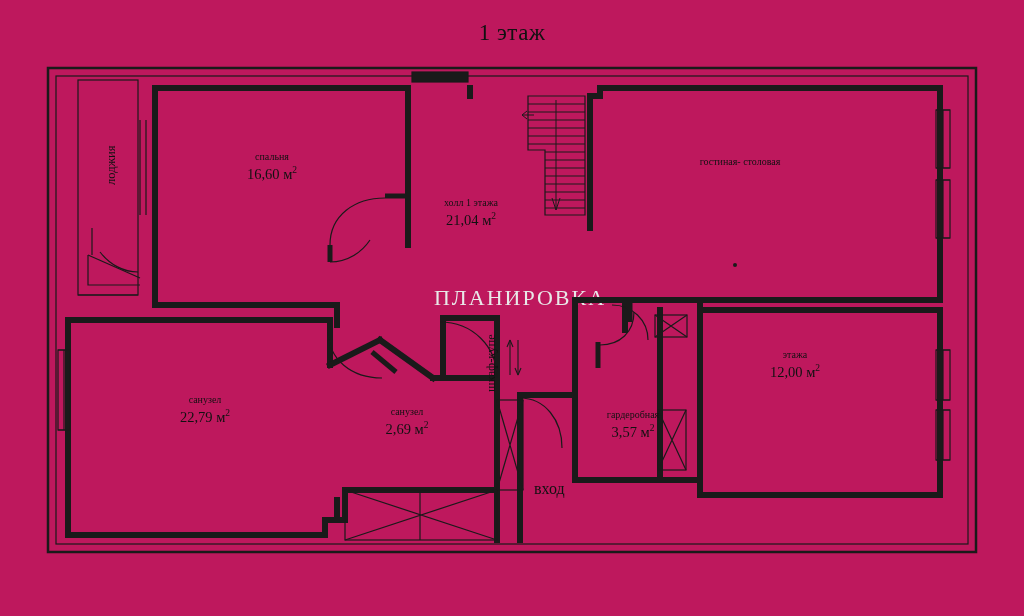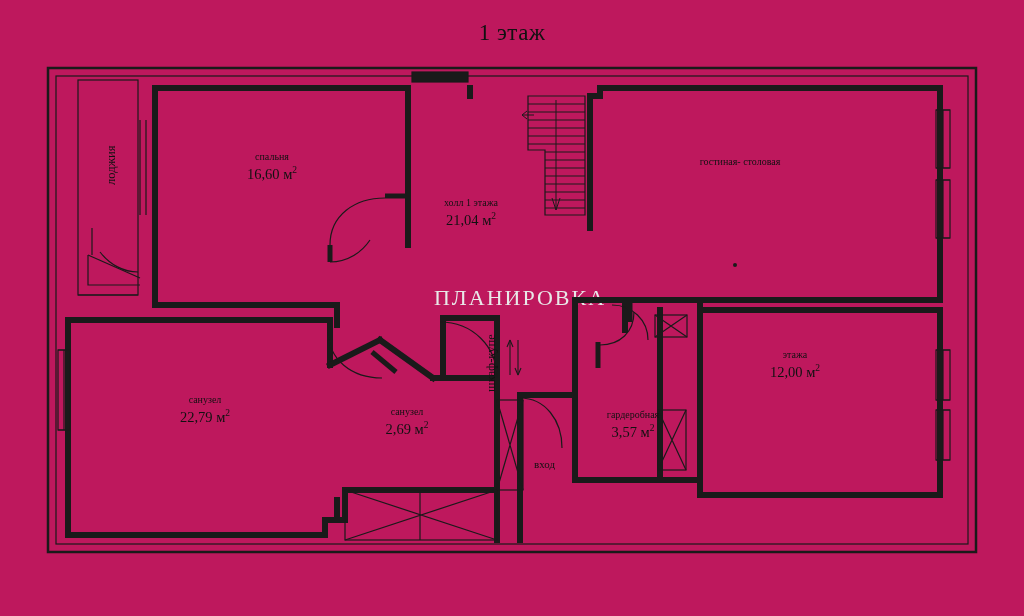--- a/index.html
+++ b/index.html
@@ -47,23 +47,24 @@
   .room-label .area {
     display: block;
     font-size: 14.5px;
   }
   .room-label .area sup {
     font-size: 9.5px;
     vertical-align: super;
   }
   .small-label {
     position: absolute;
-    font-size: 11px;
+    font-size: 16px;
     color: #111111;
     white-space: nowrap;
+    margin-top: 22px;
   }
   .vert-label {
     position: absolute;
     font-size: 12.5px;
     color: #111111;
     white-space: nowrap;
     transform: rotate(-90deg);
     transform-origin: left top;
   }
   .wm {

